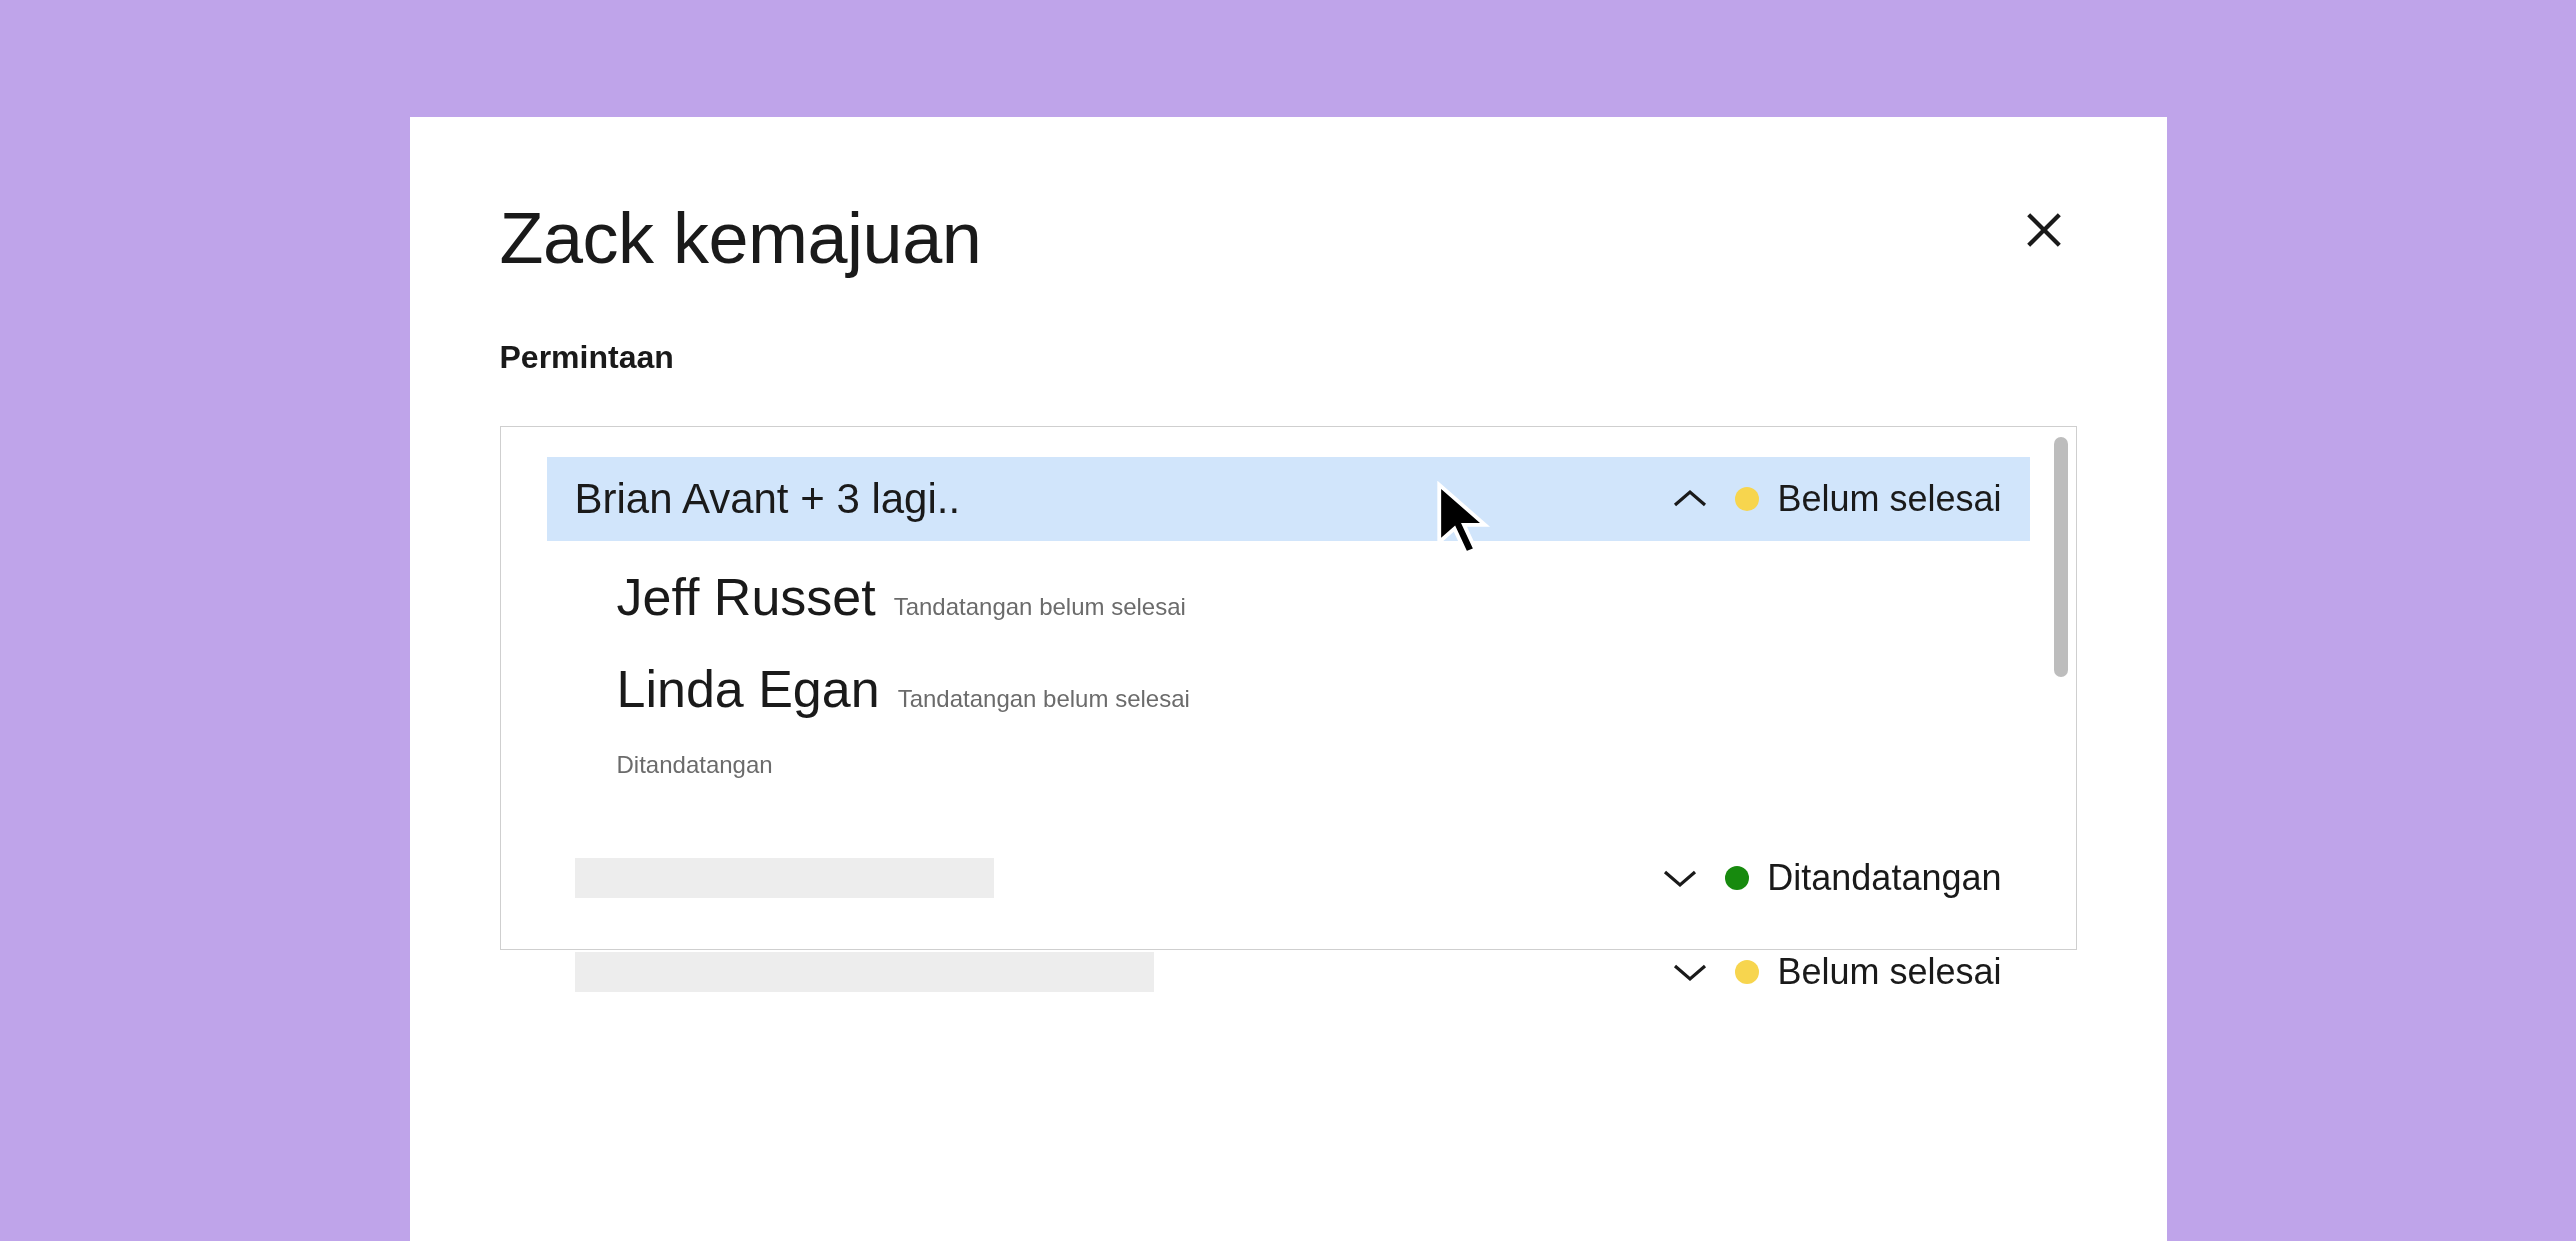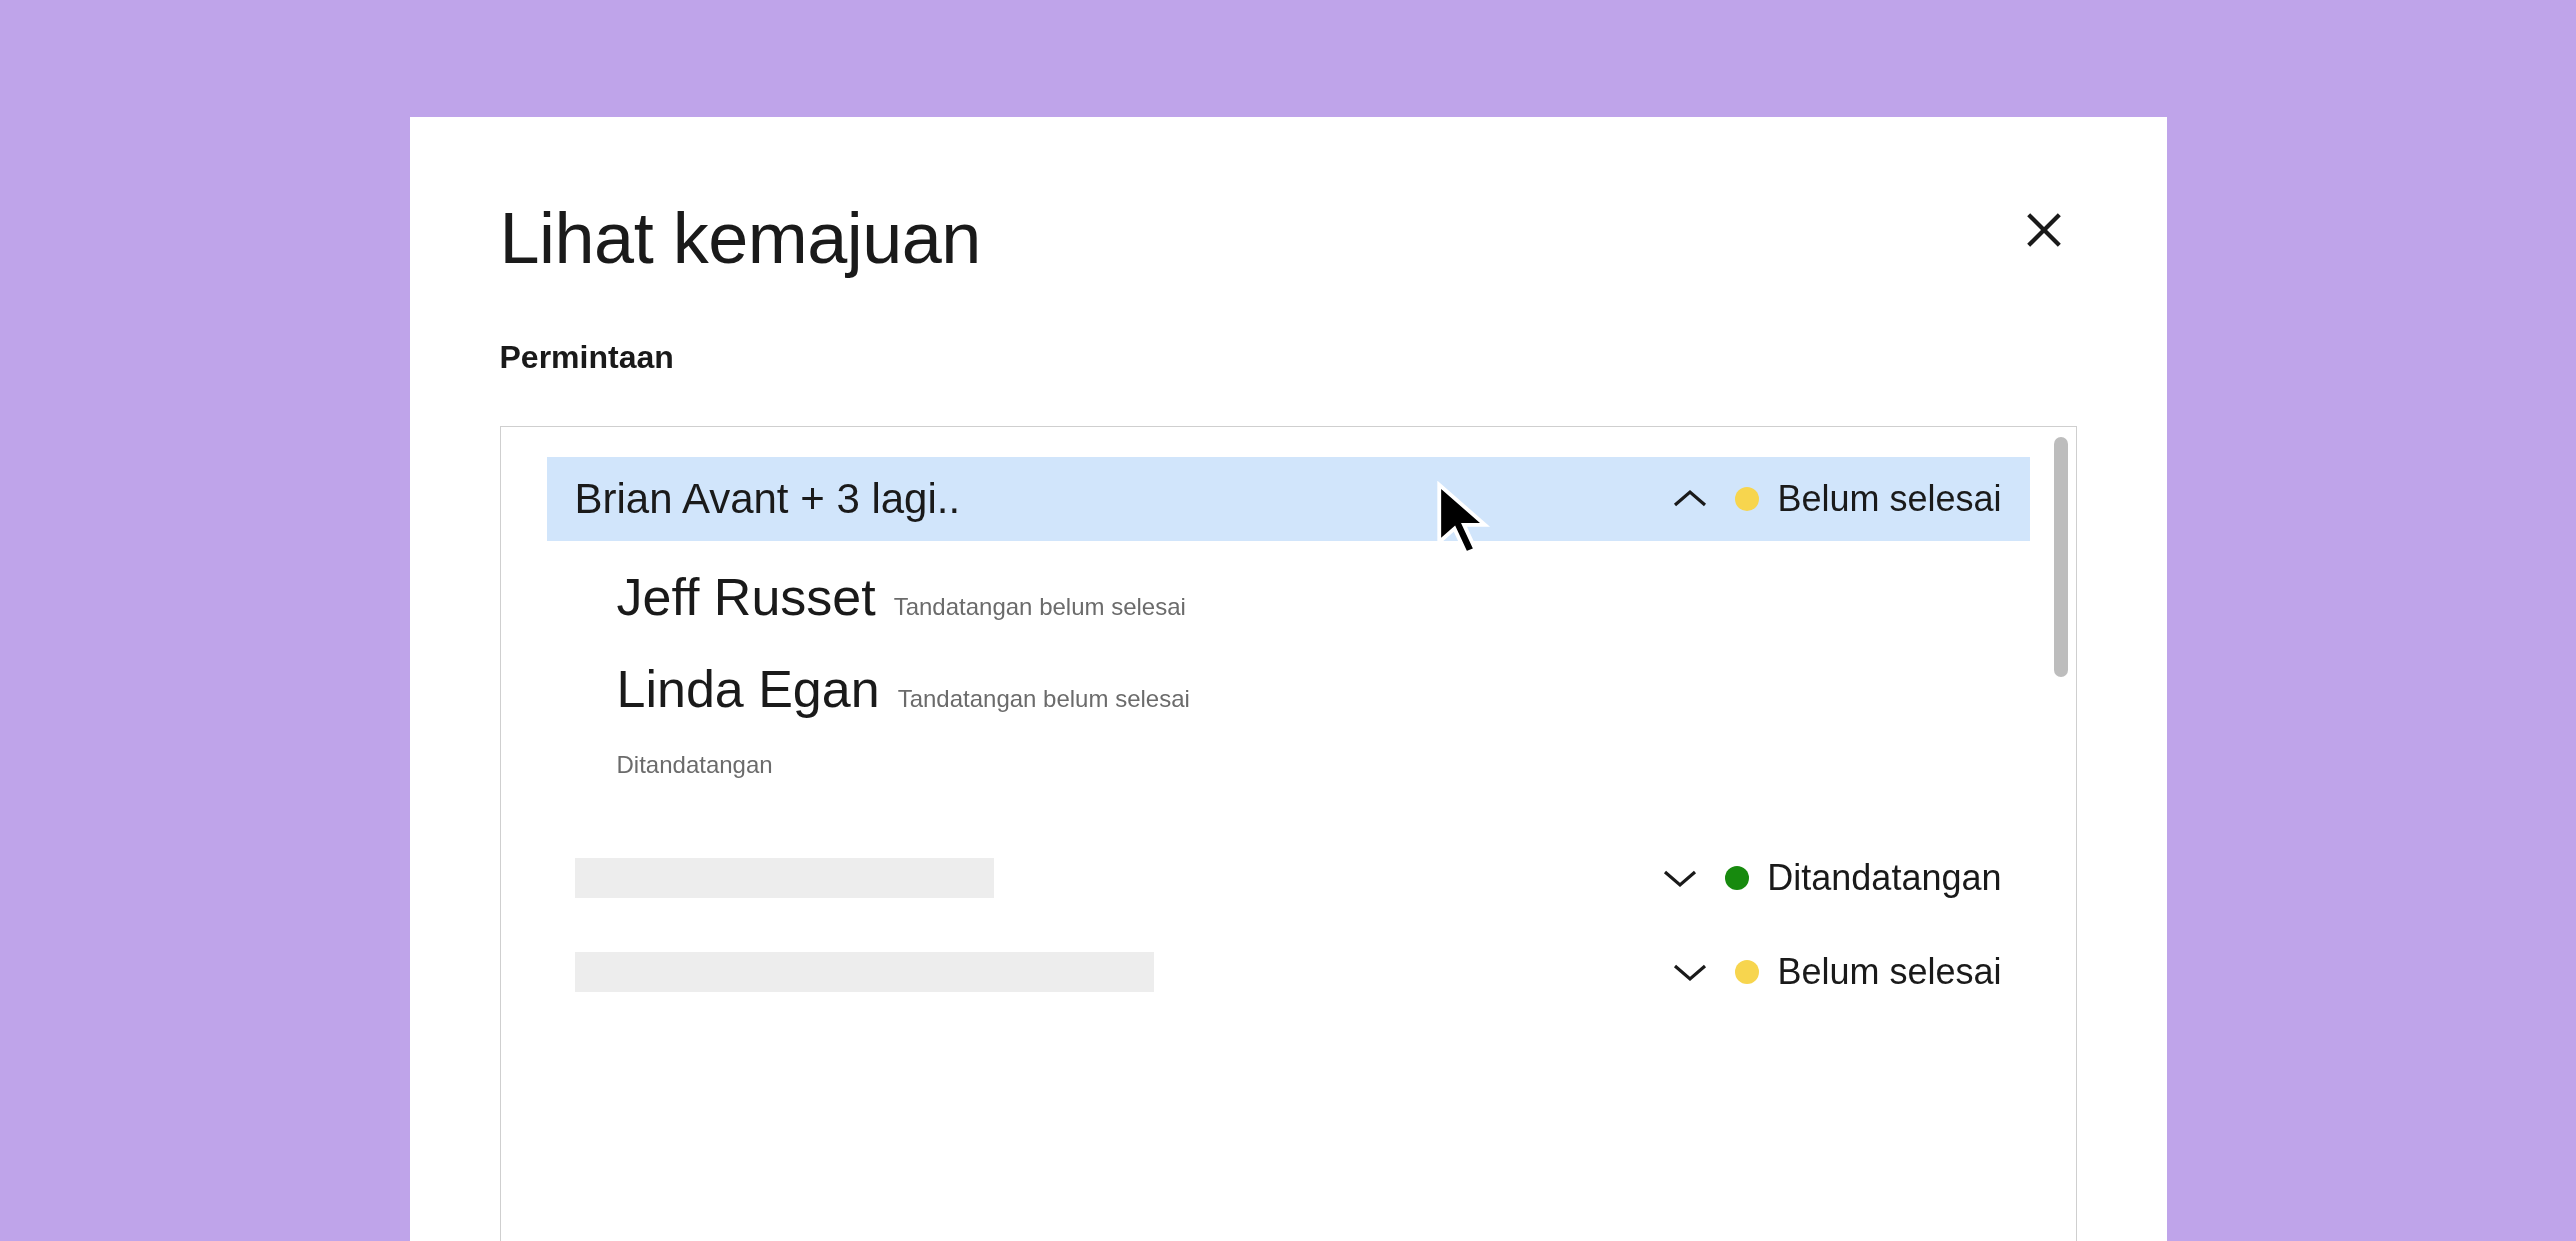--- a/index.html
+++ b/index.html
@@ -45,21 +45,21 @@
     .section-label {
       font-size: 32px;
       font-weight: 600;
       color: #1a1a1a;
       margin-bottom: 50px;
     }
     .requests-container {
       border: 1px solid #cfcfcf;
       position: relative;
       padding: 30px 46px 30px 46px;
-      height: 816px;
+      height: 524px;
     }
     .scrollbar {
       position: absolute;
       right: 8px;
       top: 10px;
       width: 14px;
       height: 240px;
       background: #bdbdbd;
       border-radius: 7px;
     }
@@ -156,21 +156,21 @@
 <div class="modal">
   <div class="close-btn">
     <span>
       <svg viewBox="0 0 24 24" fill="none" stroke="#1a1a1a" stroke-width="2.2">
         <line x1="4" y1="4" x2="20" y2="20"></line>
         <line x1="20" y1="4" x2="4" y2="20"></line>
       </svg>
     </span>
   </div>
 
-  <h1 class="modal-title">Lihat kemajuan</h1>
+  <h1 class="modal-title">Zack kemajuan</h1>
   <div class="section-label">Permintaan</div>
 
   <div class="requests-container">
     <div class="scrollbar"></div>
 
     <div class="request-row highlighted">
       <span class="request-name">Brian Avant + 3 lagi..</span>
       <div class="request-right">
         <span class="chevron">
           <svg viewBox="0 0 38 22" fill="none" stroke="#1a1a1a" stroke-width="3.2">

